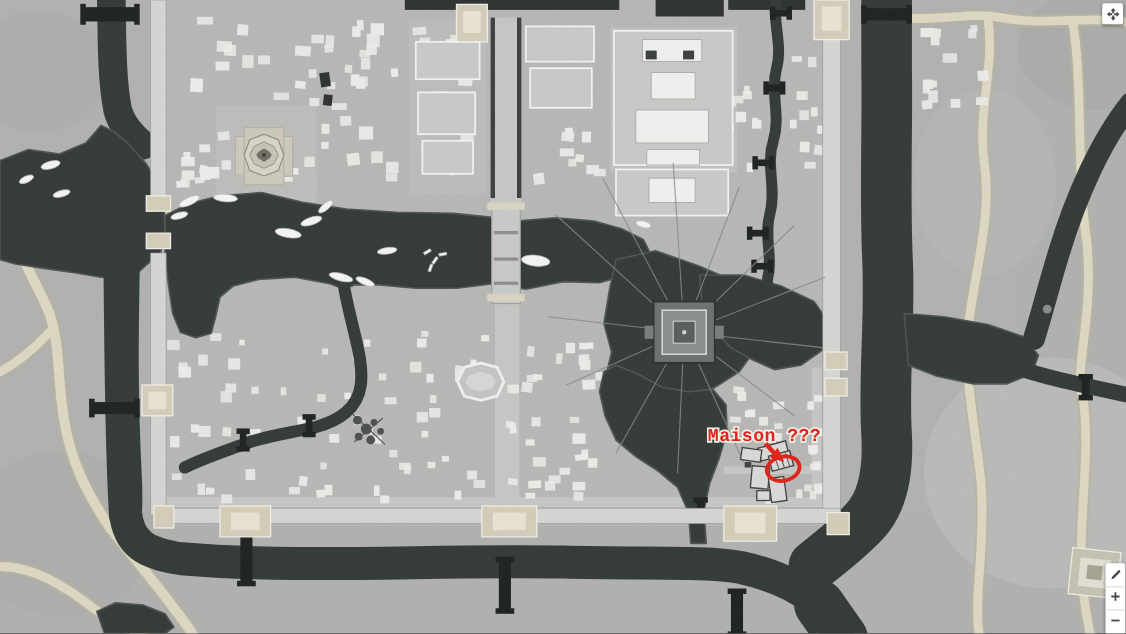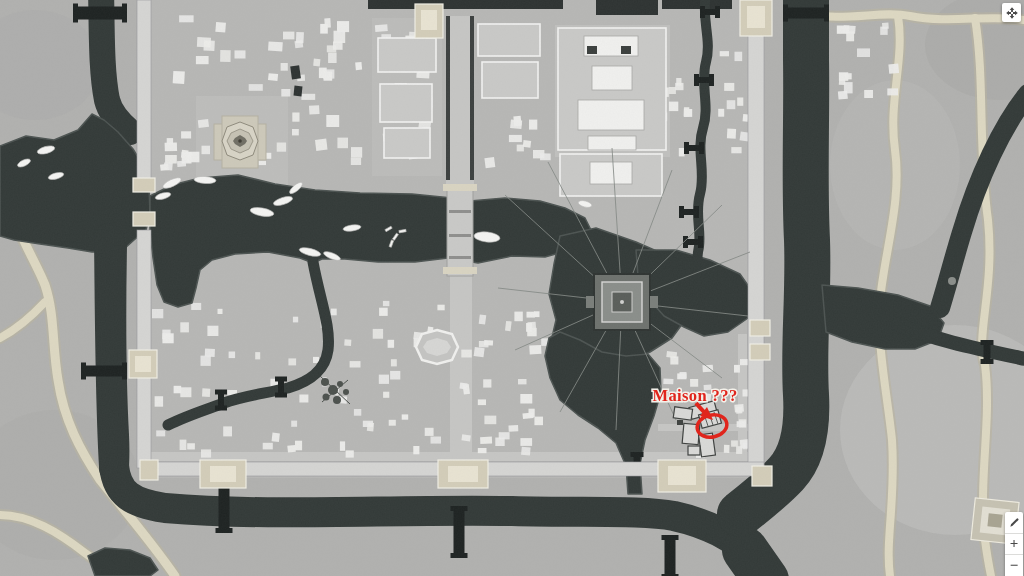--- a/index.html
+++ b/index.html
@@ -1,17 +1,17 @@
 <!DOCTYPE html>
 <html style="--p-countryside: #b1b1af; --p-city-ground: #b7b7b5; --p-water: #333a38; --p-water-edge: #4d5452; --p-building: #ececea; --p-path: #ddd8c2; --p-path-edge: #bab5a1; --p-wall: #d5d5d3; --p-gate: #d3cdb9; --p-bridge: #1e2322; --p-street: #c6c6c4; --p-annotation-red: #e0251c; --p-button-bg: #ffffff; --p-icon-color: #4a4a4a;"><head>
 <meta charset="utf-8">
 <style>
   html,body{margin:0;padding:0;background:#202020;}
   #screen{position:relative;width:1024px;height:576px;overflow:hidden;
-          font-family:Liberation Serif, serif;background:var(--p-countryside,#b2b2b0);}
+          font-family:Liberation Mono, monospace;background:var(--p-countryside,#b2b2b0);}
   #mapsvg{position:absolute;left:0;top:0;width:1024px;height:576px;display:block;}
   .wp{fill:var(--p-water);stroke:var(--p-water-edge);stroke-width:1.5;stroke-linejoin:round;}
   .wr{fill:none;stroke:var(--p-water);stroke-linecap:round;stroke-linejoin:round;}
   .wall{fill:var(--p-wall);stroke:#97979b;stroke-width:.6;}
   .gate{fill:var(--p-gate);stroke:#f1eee4;stroke-width:1.2;}
   .gate2{fill:#e8e3d2;stroke:none;}
   .court{fill:#c9c9c7;stroke:#f2f2f0;stroke-width:1.6;}
   .hall{fill:#f0f0ee;stroke:#a8a8a6;stroke-width:.8;}
   .street{fill:var(--p-street);}
   .boat{fill:#f4f4f2;stroke:#b9b9b7;stroke-width:.6;}

